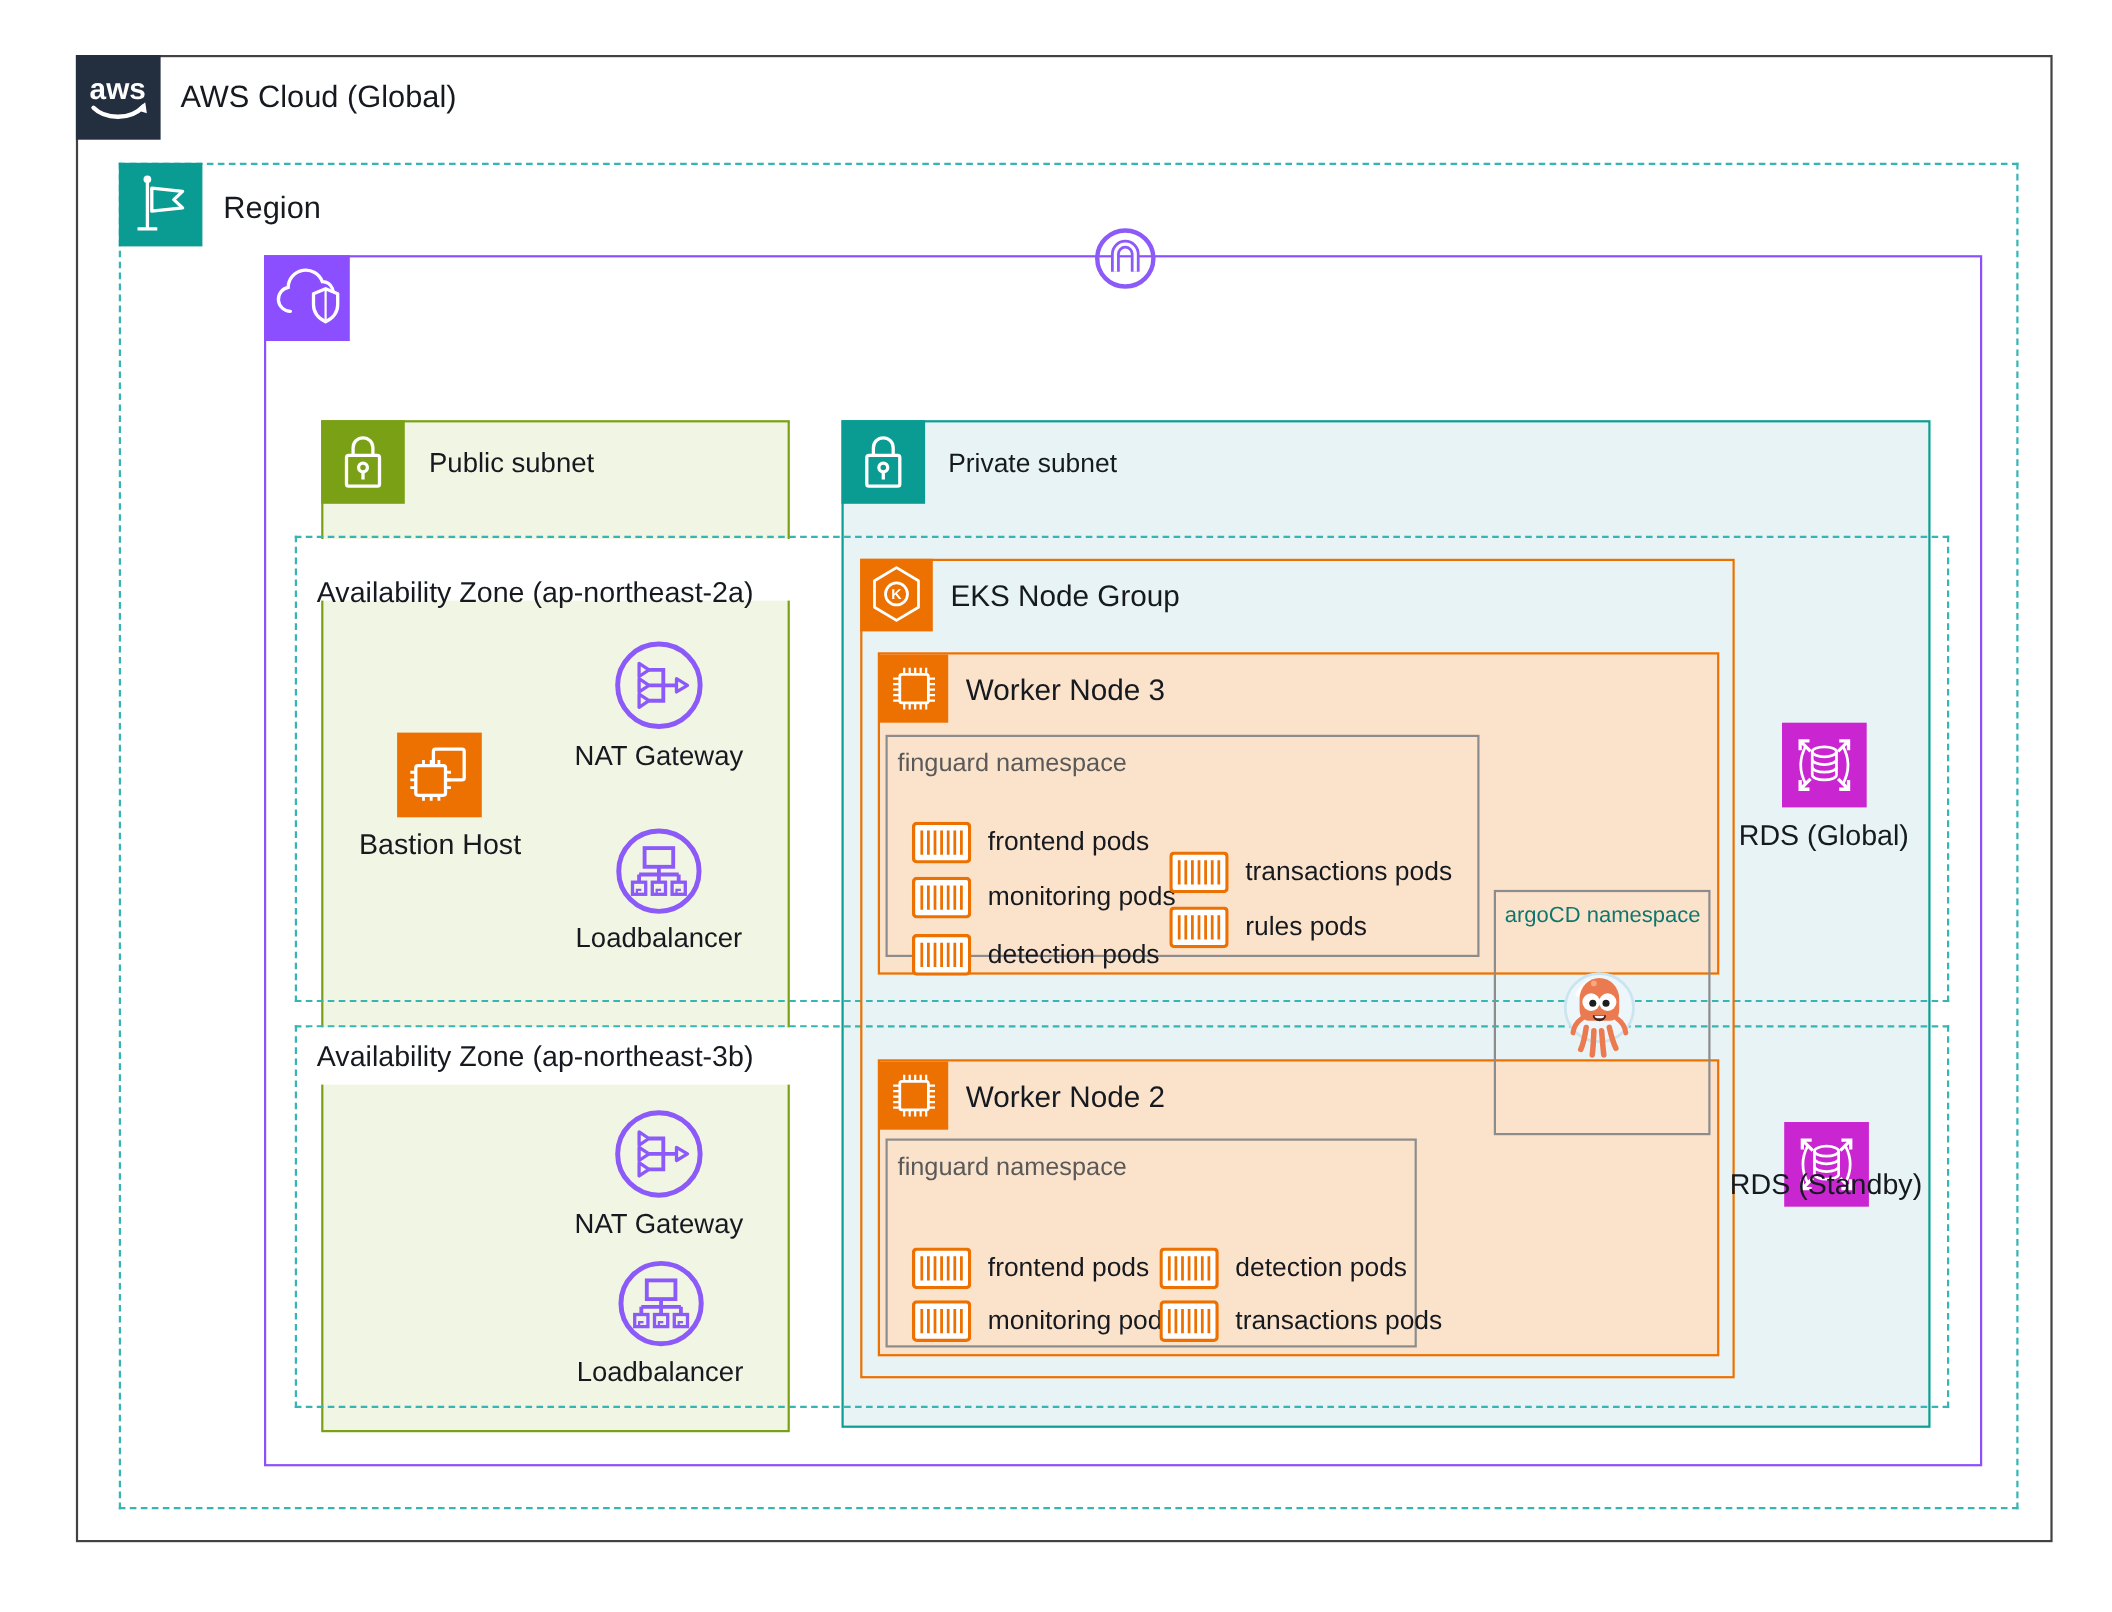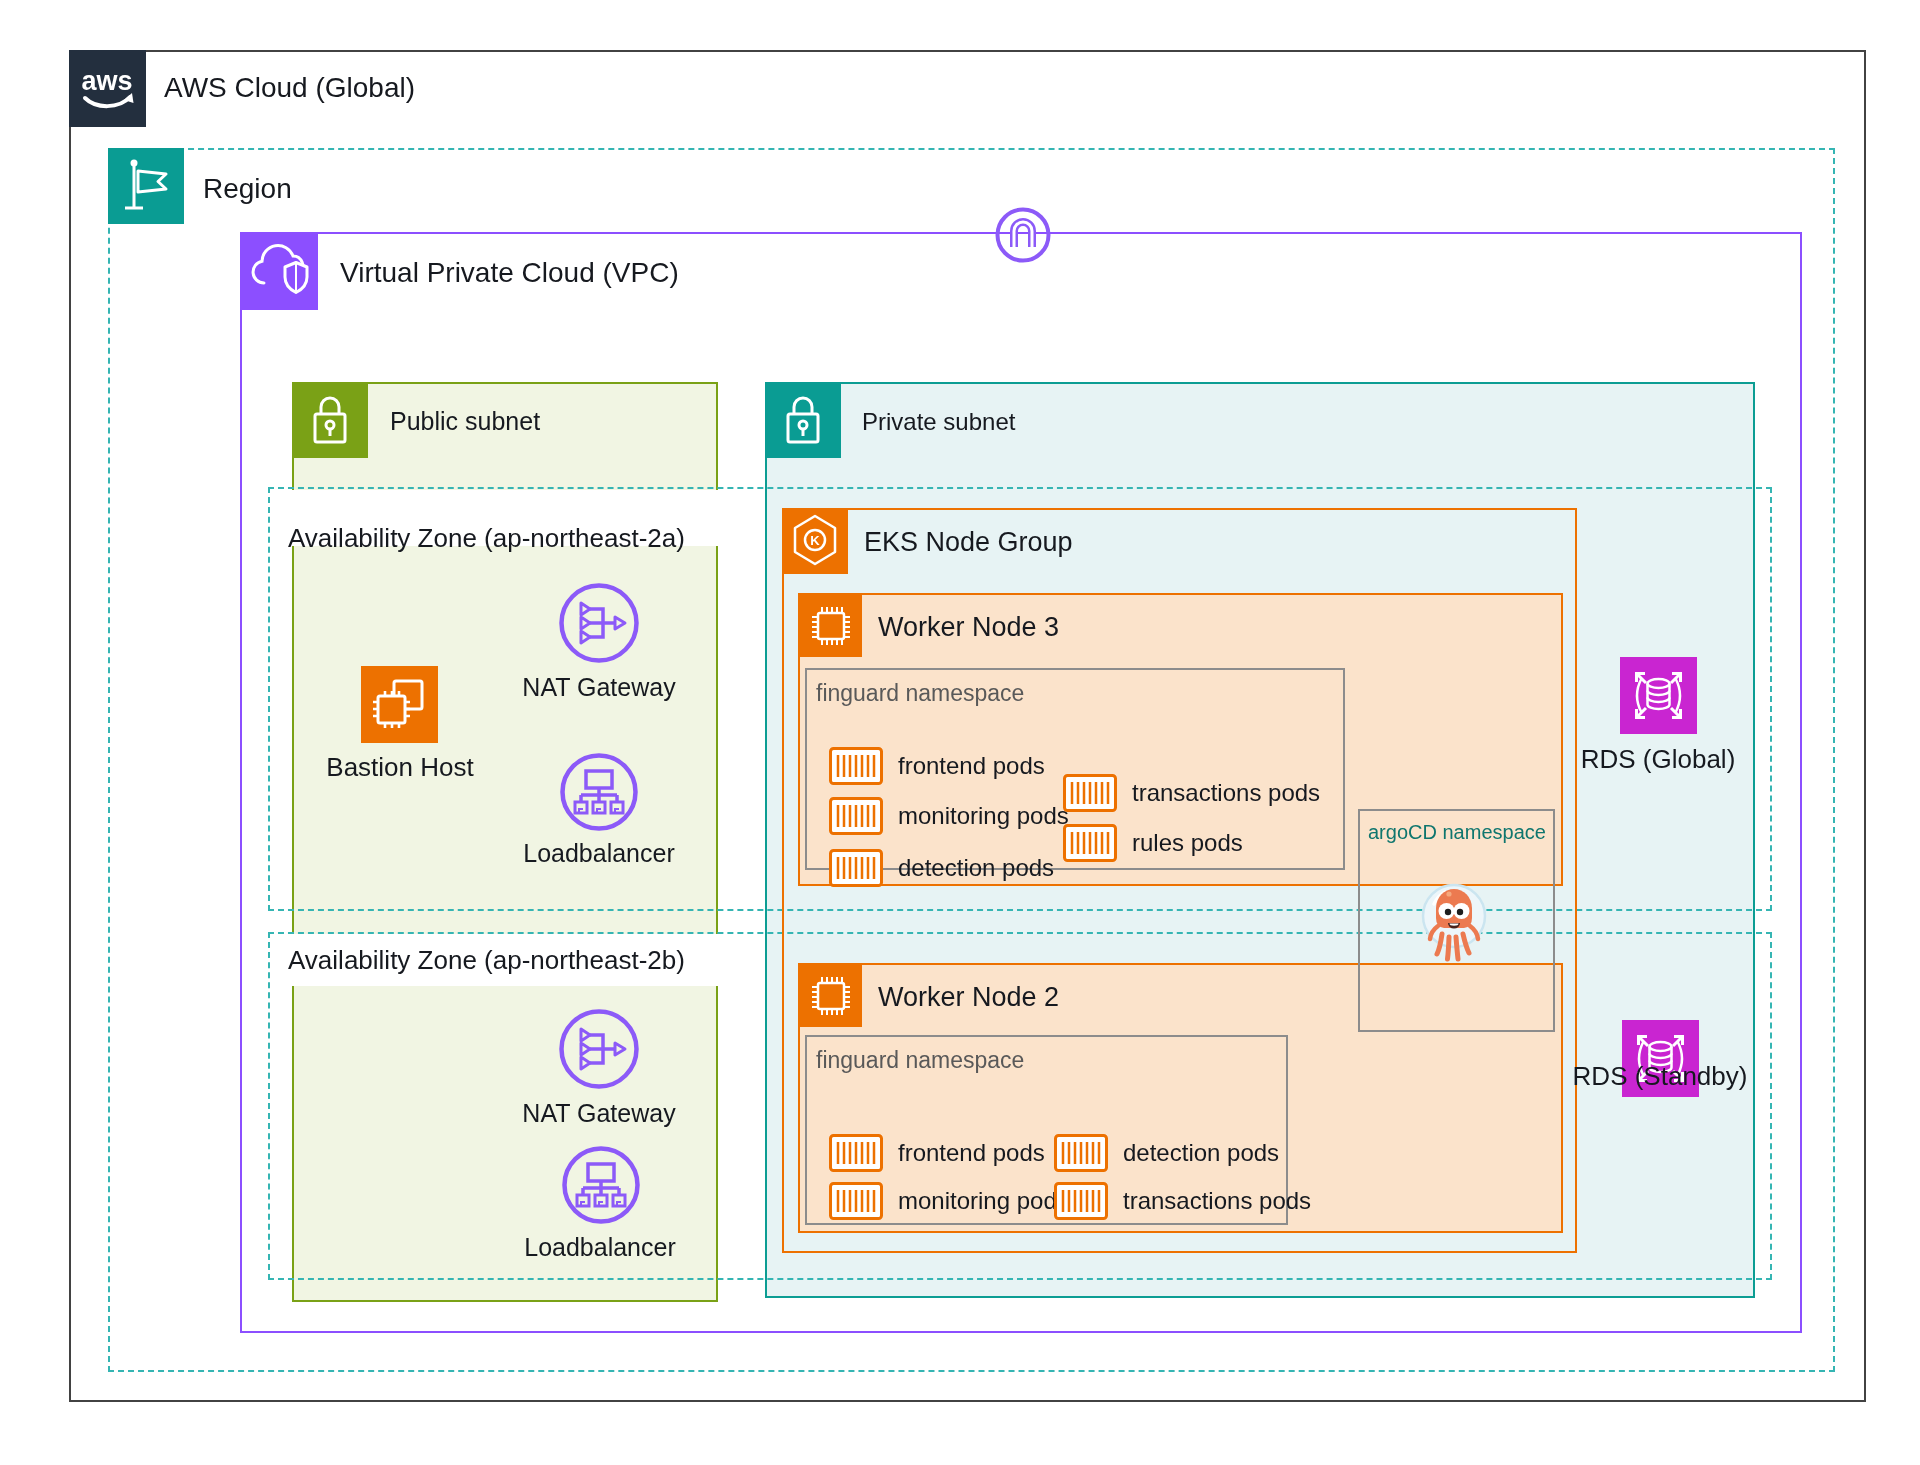--- a/index.html
+++ b/index.html
@@ -48,21 +48,20 @@
 
   <div class="abs" style="left:240px;top:232px;width:1562px;height:1101px;border:2px solid #8C4FFF;"></div>
 
   <div class="abs badge" style="left:240px;top:232px;width:78px;height:78px;background:#8C4FFF;z-index:6;">
     <svg width="78" height="78" viewBox="0 0 78 78">
       <path d="M24 51 a11 11 0 0 1 -2 -21.8 A16 16 0 0 1 53 24 a10 10 0 0 1 7 17" stroke="#ffffff" stroke-width="3" fill="none" stroke-linecap="round"></path>
       <path d="M45 35 l 11 -4.5 11 4.5 v 10 c 0 9 -7 13.5 -11 15.5 c -4 -2 -11 -6.5 -11 -15.5 z" fill="#8C4FFF" stroke="#ffffff" stroke-width="3" stroke-linejoin="round"></path>
       <path d="M56 31 V 60" stroke="#ffffff" stroke-width="2"></path>
     </svg>
   </div>
-  <div class="abs lbl t28" style="left:340px;top:256px;z-index:6;">Virtual Private Cloud (VPC)</div>
 
   <div class="abs" style="left:994px;top:206px;width:58px;height:58px;z-index:7;">
     <svg width="58" height="58" viewBox="0 0 58 58" fill="none">
       <circle cx="29" cy="29" r="25.5" stroke="#8C5AF8" stroke-width="4"></circle>
       <path d="M20 41 V 25 a9 9 0 0 1 18 0 V 41" stroke="#8C5AF8" stroke-width="8"></path>
       <path d="M20 41 V 25 a9 9 0 0 1 18 0 V 41" stroke="#ffffff" stroke-width="3"></path>
     </svg>
   </div>
 
   <div class="abs" style="left:292px;top:382px;width:426px;height:920px;border:2px solid #7AA116;background:#F1F5E3;z-index:1;"></div>
@@ -89,21 +88,21 @@
   </div>
   <div class="abs lbl t24" style="left:862px;top:408px;z-index:6;">Private subnet</div>
 
   <div class="abs" style="left:268px;top:487px;width:1504px;height:424px;border:2px dashed #35B5B3;z-index:2;"></div>
   <div class="abs" style="left:281px;top:490px;width:462px;height:56px;background:#ffffff;z-index:3;display:flex;align-items:center;">
     <span class="lbl t26" style="padding-left:7px;margin-top:40px;">Availability Zone (ap-northeast-2a)</span>
   </div>
 
   <div class="abs" style="left:268px;top:932px;width:1504px;height:348px;border:2px dashed #35B5B3;z-index:2;"></div>
   <div class="abs" style="left:281px;top:934px;width:468px;height:52px;background:#ffffff;z-index:3;display:flex;align-items:center;">
-    <span class="lbl t26" style="padding-left:7px;">Availability Zone (ap-northeast-2b)</span>
+    <span class="lbl t26" style="padding-left:7px;">Availability Zone (ap-northeast-3b)</span>
   </div>
 
   <div class="abs badge" style="left:361px;top:666px;width:77px;height:77px;background:#ED7100;z-index:6;">
     <svg width="77" height="77" viewBox="0 0 77 77" fill="none" stroke="#ffffff" stroke-width="3">
       <rect x="33" y="15" width="28" height="28" rx="2"></rect>
       <rect x="17" y="30" width="27" height="27" rx="2" fill="#ED7100"></rect>
       <path d="M24 30 v-5 M31 30 v-5 M38 30 v-5
                M24 57 v5  M31 57 v5  M38 57 v5
                M17 36 h-5 M17 43 h-5 M17 50 h-5
                M44 36 h5  M44 43 h5  M44 50 h5" stroke-width="2.6"></path>

